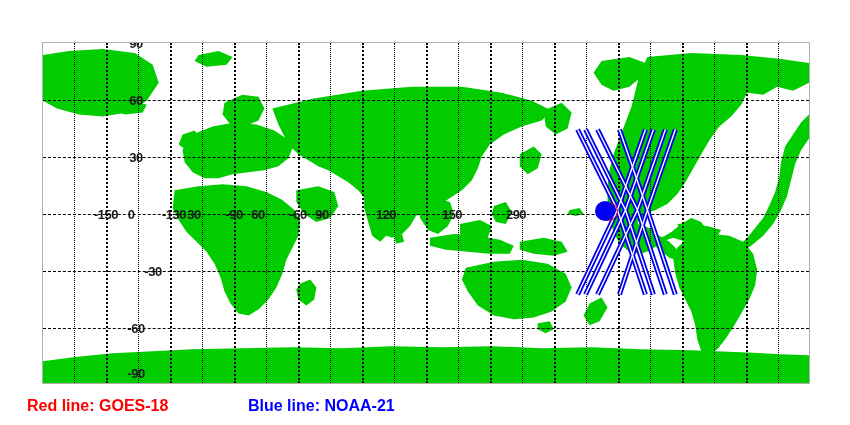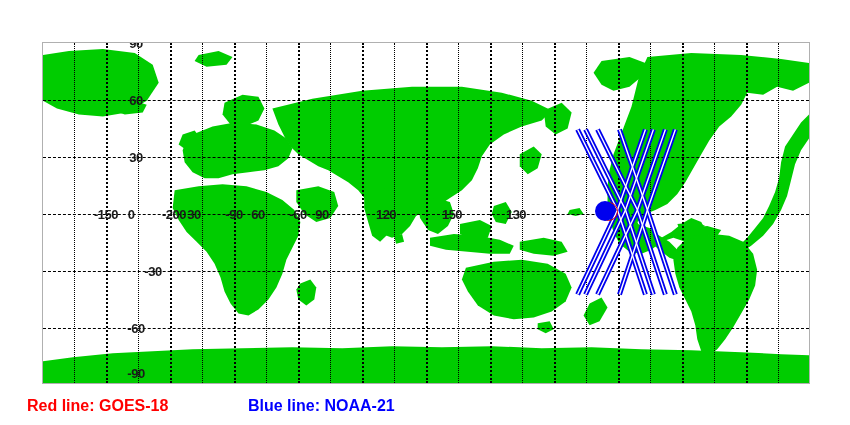--- a/index.html
+++ b/index.html
@@ -224,30 +224,30 @@
       <path d="M556,253 L596,168 L624,87"></path>
       <path d="M578,253 L606,168 L634,87"></path>
       <path d="M536,87 L576,168 L604,253"></path>
       <path d="M544,87 L584,168 L612,253"></path>
       <path d="M556,87 L596,168 L624,253"></path>
       <path d="M578,87 L606,168 L634,253"></path>
     </g>
   </svg>
 
   <div class="tick-label lon-label" style="left:63px;  top:171px">-150</div>
-  <div class="tick-label lon-label" style="left:131px; top:171px">-200</div>
+  <div class="tick-label lon-label" style="left:131px; top:171px">-130</div>
   <div class="tick-label lon-label" style="left:191px; top:171px">-90</div>
   <div class="tick-label lon-label" style="left:255px; top:171px">-60</div>
 
   <div class="tick-label lon-label" style="left:151px; top:171px">30</div>
   <div class="tick-label lon-label" style="left:215px; top:171px">60</div>
   <div class="tick-label lon-label" style="left:279px; top:171px">90</div>
   <div class="tick-label lon-label" style="left:343px; top:171px">120</div>
   <div class="tick-label lon-label" style="left:409px; top:171px">150</div>
-  <div class="tick-label lon-label" style="left:473px; top:171px">130</div>
+  <div class="tick-label lon-label" style="left:473px; top:171px">290</div>
 
   <div class="tick-label lon-label" style="left:88px; top:171px">0</div>
 
   <div class="tick-label lat-label" style="left:93px; top:0px">90</div>
   <div class="tick-label lat-label" style="left:93px; top:57px">60</div>
   <div class="tick-label lat-label" style="left:93px; top:114px">30</div>
   <div class="tick-label lat-label" style="left:110px; top:228px">-30</div>
   <div class="tick-label lat-label" style="left:93px; top:285px">-60</div>
   <div class="tick-label lat-label" style="left:93px; top:330px">-90</div>
 

